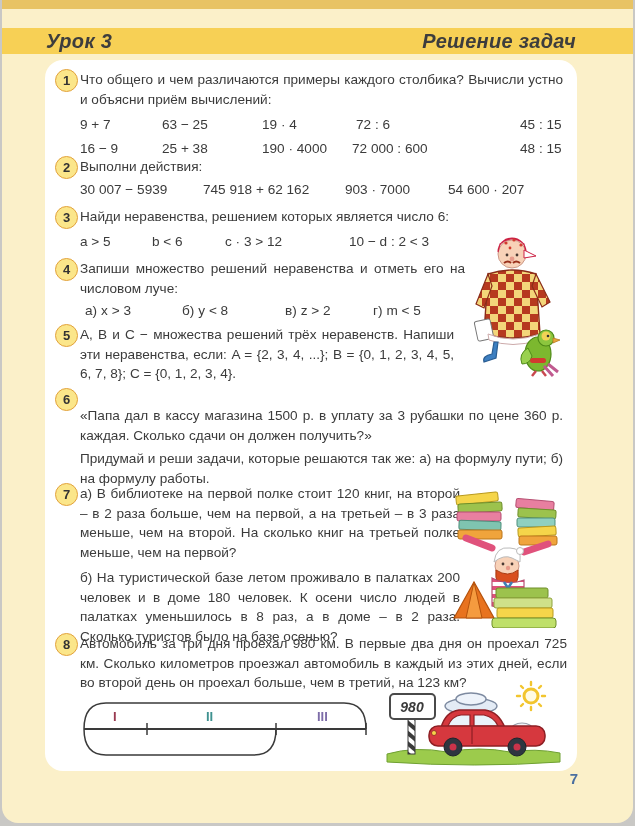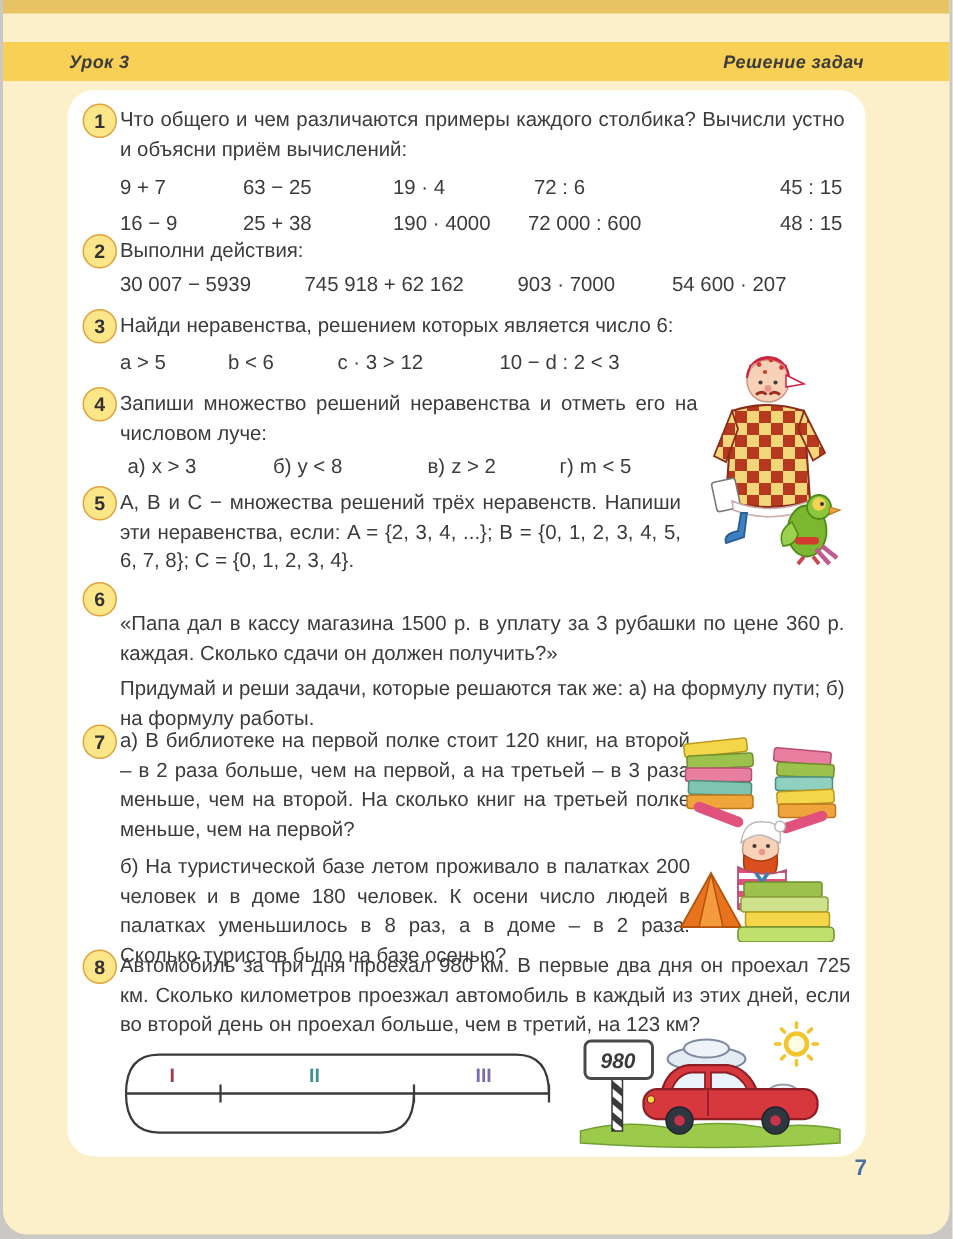--- a/index.html
+++ b/index.html
@@ -14,21 +14,21 @@
     position:absolute;left:2px;top:0;right:2px;bottom:3px;
     background:#FBF0C9;border-radius:0 0 16px 16px;overflow:hidden;
   }
   .top-strip{position:absolute;left:0;top:0;width:100%;height:9px;background:#E8C364;}
   .header-band{
     position:absolute;left:0;top:28px;width:100%;height:26px;background:#F7D055;
     display:flex;align-items:center;justify-content:space-between;
     padding:0 57px 0 44px;box-sizing:border-box;
   }
   .header-band span{
-    font-size:12px;font-weight:bold;font-style:italic;color:#3d3d3d;letter-spacing:.3px;
+    font-size:20px;font-weight:bold;font-style:italic;color:#3d3d3d;letter-spacing:.3px;
   }
   .card{
     position:absolute;left:43px;top:60px;width:532px;height:711px;
     background:#ffffff;border-radius:18px;
   }
   .problem{position:absolute;left:10px;right:12px;}
   .pnum{
     position:absolute;left:0;top:-1px;width:21px;height:21px;border-radius:50%;
     background:#FBE68A;border:1.5px solid #E2A23C;
     display:flex;align-items:center;justify-content:center;
@@ -91,21 +91,21 @@
       </div>
     </section>
 
     <section class="problem" style="top:147px;height:52px">
       <span class="pnum">3</span>
       <div class="ptext left">Найди неравенства, решением которых является число 6:</div>
       <div class="exprrow" style="top:27px">
         <span class="italic" style="left:25px">a &gt; 5</span>
         <span class="italic" style="left:97px">b &lt; 6</span>
         <span class="italic" style="left:170px">c · 3 &gt; 12</span>
-        <span class="italic" style="left:278px">10 − d : 2 &lt; 3</span>
+        <span class="italic" style="left:294px">10 − d : 2 &lt; 3</span>
       </div>
     </section>
 
     <section class="problem" style="top:199px;height:66px">
       <span class="pnum">4</span>
       <div class="ptext" style="width:385px">Запиши множество решений неравенства и отметь его на числовом луче:</div>
       <div class="exprrow" style="top:44px">
         <span class="pair" style="left:30px"><span class="pref">а)</span><span class="italic">x &gt; 3</span></span>
         <span class="pair" style="left:127px"><span class="pref">б)</span><span class="italic">y &lt; 8</span></span>
         <span class="pair" style="left:230px"><span class="pref">в)</span><span class="italic">z &gt; 2</span></span>

